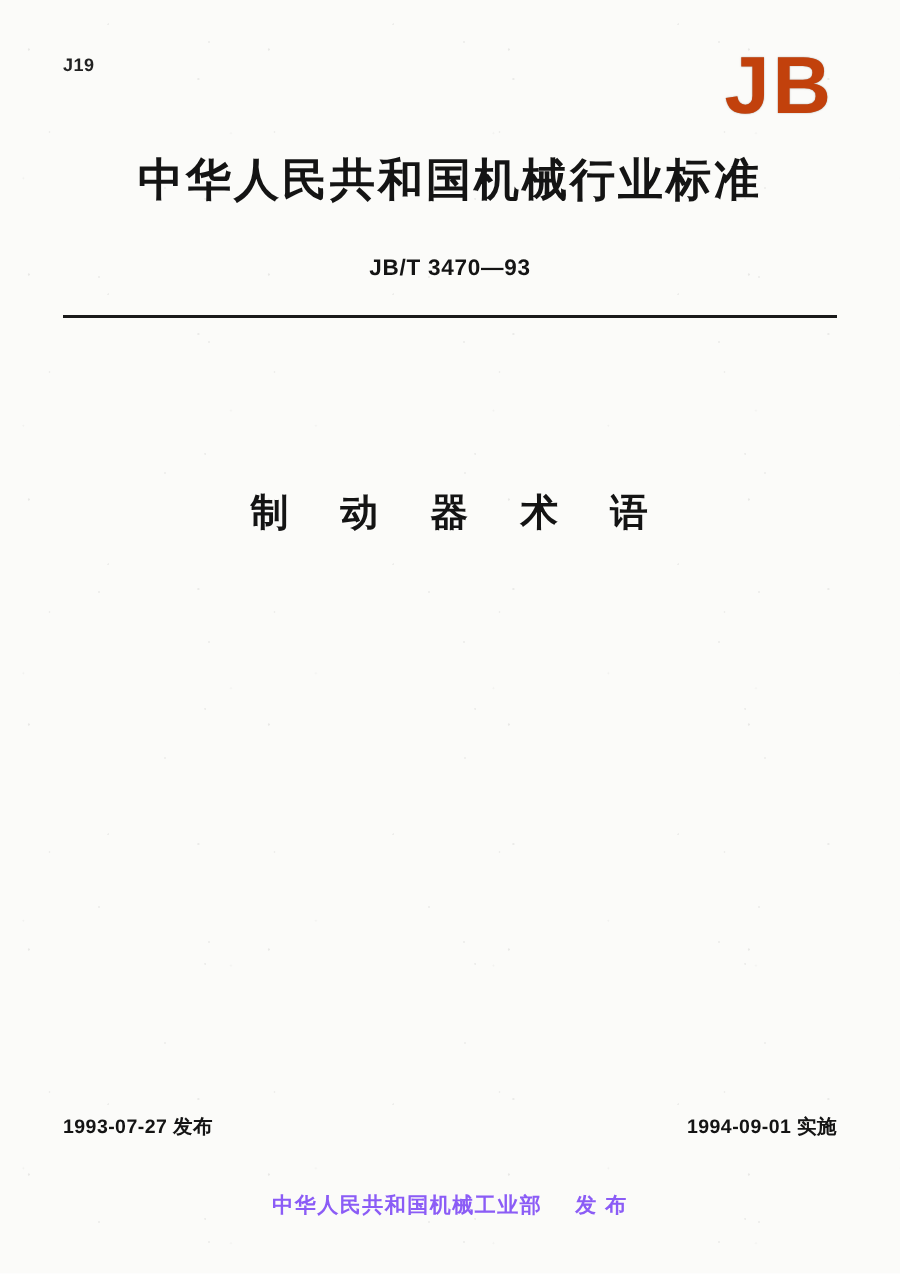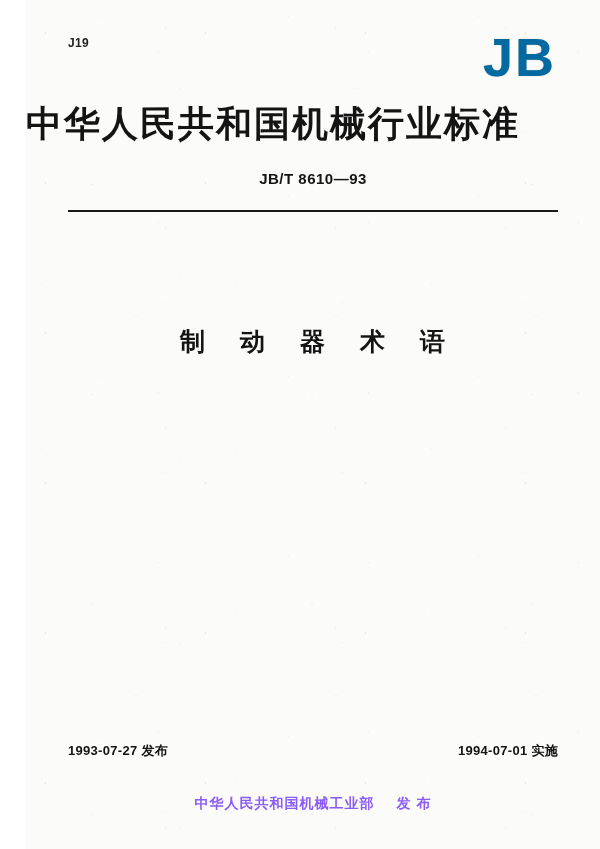--- a/index.html
+++ b/index.html
@@ -12,21 +12,20 @@
     height: 849px;
     font-family: "Liberation Serif", serif;
     color: #1a1a1a;
     position: relative;
     overflow: hidden;
   }
   .page {
     position: absolute;
     inset: 0;
     background: #fbfbf9;
-    margin-left: 26px;
   }
   
   .speckle {
     position: absolute;
     inset: 0;
     pointer-events: none;
     opacity: .35;
     background-image:
       radial-gradient(circle at 12% 22%, rgba(0,0,0,.20) 0.6px, transparent 0.9px),
       radial-gradient(circle at 38% 9%, rgba(0,0,0,.16) 0.5px, transparent 0.8px),
@@ -55,32 +54,33 @@
   }
 
   .jb-logo {
     position: absolute;
     right: 44px;
     top: 30px;
     font-family: "Liberation Sans", sans-serif;
     font-size: 54px;
     font-weight: 700;
     letter-spacing: 2px;
-    color: #0369a1;
+    color: #c2410c;
     line-height: 1;
     text-shadow: 0 0 1px rgba(120,120,120,.7);
   }
 
   .main-title {
     position: absolute;
     left: 0;
     right: 0;
     top: 100px;
+    text-align: center;
     font-family: "Liberation Sans", sans-serif;
-    font-size: 36px;
+    font-size: 30px;
     font-weight: 700;
     letter-spacing: 2px;
     color: #141414;
   }
 
   .std-number {
     position: absolute;
     left: 0;
     right: 0;
     top: 170px;
@@ -151,29 +151,29 @@
 <body>
 
 <div class="page">
 
   <div class="classmark"><span>J19</span></div>
 
   <div class="jb-logo">JB</div>
 
   <div class="main-title">中华人民共和国机械行业标准</div>
 
-  <div class="std-number">JB/T 8610—93</div>
+  <div class="std-number">JB/T 3470—93</div>
 
   <div class="rule"></div>
 
   <div class="doc-title">制 动 器 术 语</div>
 
   <div class="date-row">
     <span>1993-07-27 发布</span>
-    <span>1994-07-01 实施</span>
+    <span>1994-09-01 实施</span>
   </div>
 
   <div class="publisher">
     <span>中华人民共和国机械工业部</span><span class="gap"></span><span>发 布</span>
   </div>
 
   <div class="speckle"></div>
 </div>
 
 </body></html>

